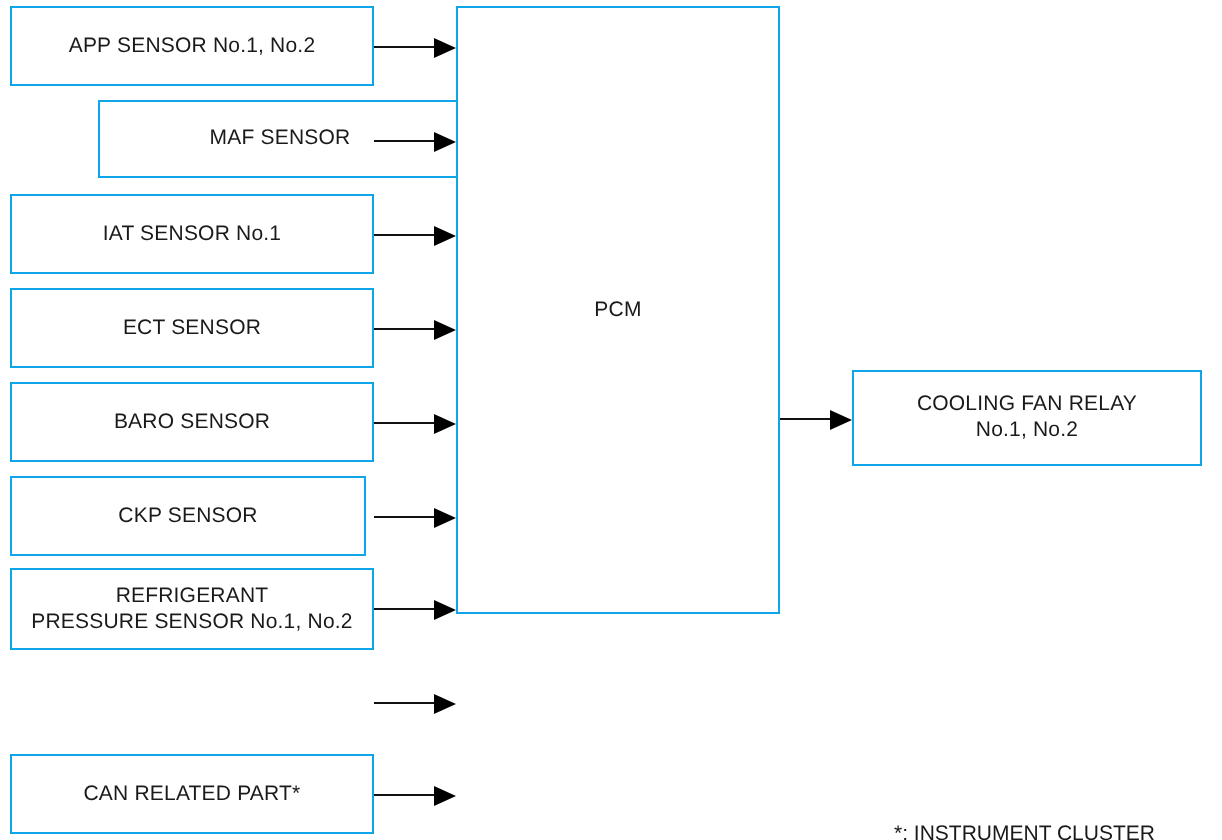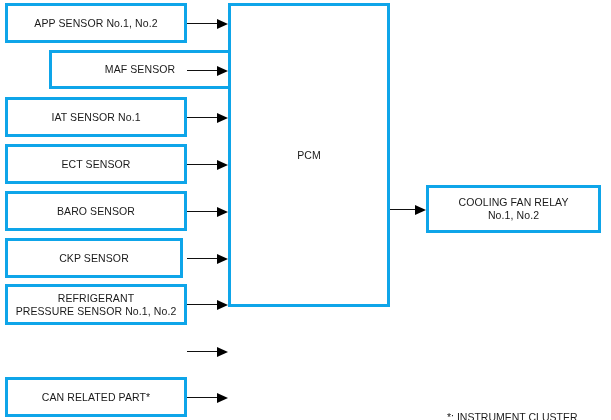--- a/index.html
+++ b/index.html
@@ -11,21 +11,21 @@
     position: relative;
     width: 611px;
     height: 420px;
     background: #ffffff;
     font-family: "Liberation Sans", sans-serif;
     overflow: hidden;
   }
   .node {
     position: absolute;
     box-sizing: border-box;
-    border: 3px solid #0ea5e9;
+    border: 1px solid #0ea5e9;
     background: #ffffff;
     display: flex;
     align-items: center;
     justify-content: center;
     text-align: center;
   }
   .node .node-label {
     font-size: 10.5px;
     line-height: 13px;
     color: #1a1a1a;

